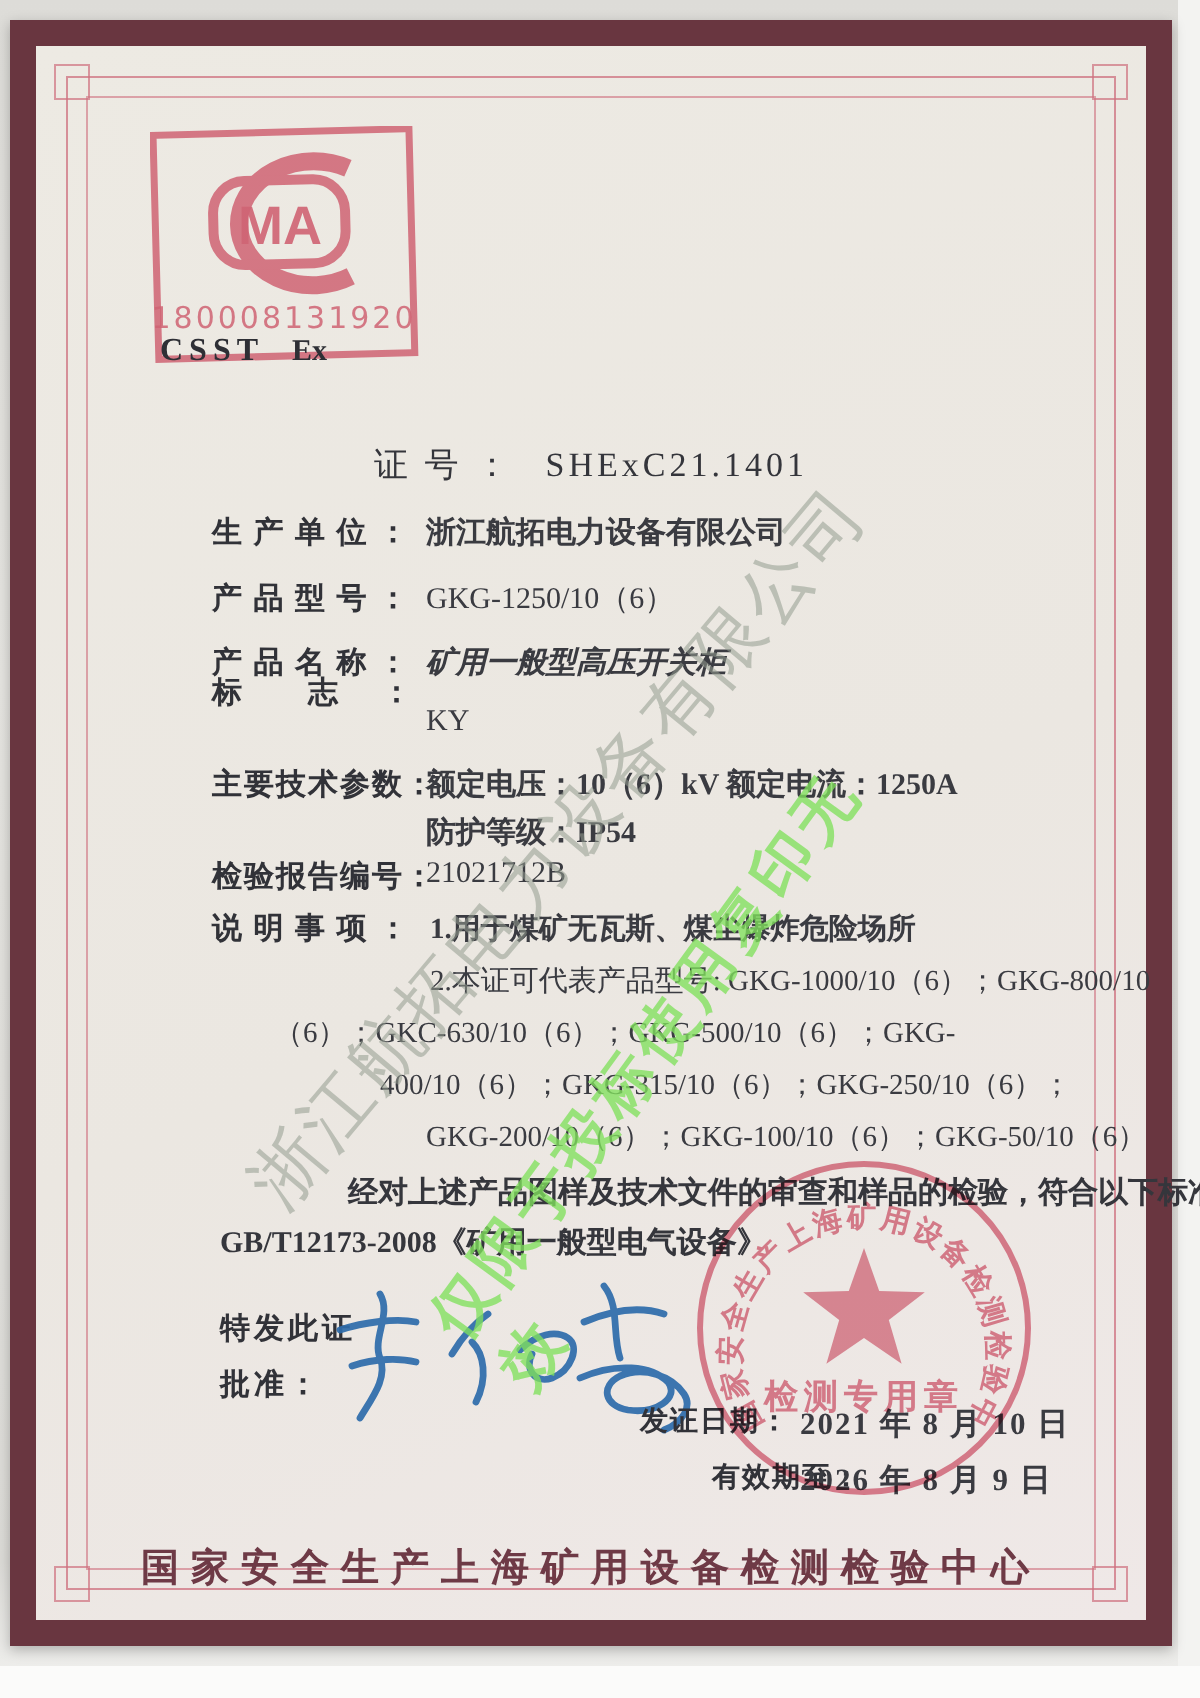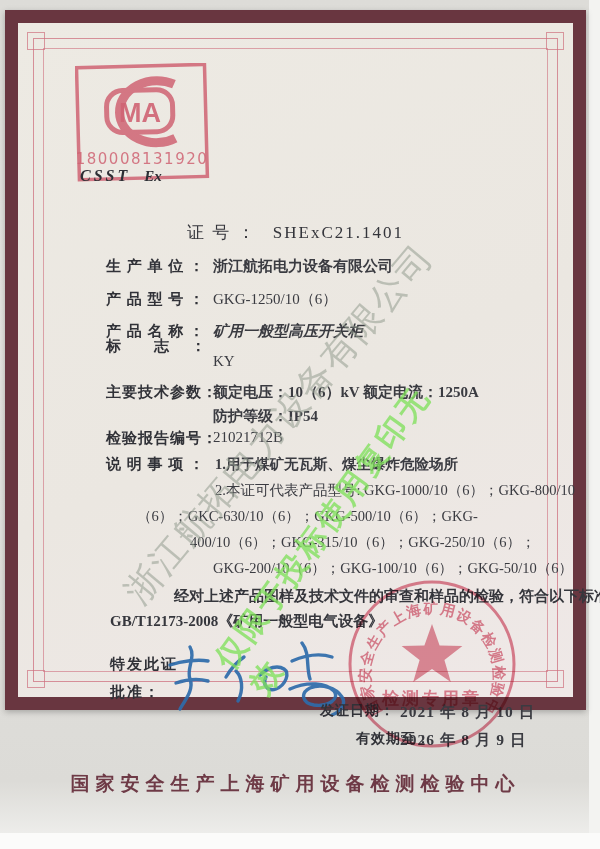--- a/index.html
+++ b/index.html
@@ -3,33 +3,33 @@
 <meta charset="utf-8">
 <style>
   html,body{margin:0;padding:0;background:#ffffff;}
   .photo{
     position:relative;width:600px;height:849px;overflow:hidden;
     background:linear-gradient(180deg,#dddcd8 0%,#e5e4e0 40%,#dcdbd7 92%,#f2f2f0 100%);
     font-family:"Liberation Serif","DejaVu Serif",serif;
   }
   .right-strip{position:absolute;top:0;right:0;width:11px;height:100%;background:#f3f3f1;}
   .bottom-strip{position:absolute;left:0;bottom:0;width:100%;height:16px;background:#fbfbfa;}
-  .cert{position:absolute;left:5px;top:10px;width:581px;height:700px;background:#693640;box-shadow:0 2px 6px rgba(0,0,0,.25);}
+  .cert{position:absolute;left:5px;top:10px;width:581px;height:813px;background:#693640;box-shadow:0 2px 6px rgba(0,0,0,.25);}
   .paper{position:absolute;left:13px;top:13px;right:13px;bottom:13px;
          background:linear-gradient(155deg,#edeae3 0%,#ebe7e1 55%,#efe8e7 100%);}
   .frame{position:absolute;border:1px solid rgba(206,112,127,.75);}
   .f1{inset:15px;}
   .f2{inset:25px;border-color:rgba(206,112,127,.6);}
   .corner{position:absolute;width:16px;height:16px;border:1px solid rgba(206,112,127,.7);background:transparent;}
   .c-tl{left:9px;top:9px;}  .c-tr{right:9px;top:9px;}
   .c-bl{left:9px;bottom:9px;} .c-br{right:9px;bottom:9px;}
   .abs{position:absolute;white-space:nowrap;}
   .lbl{font-weight:bold;font-size:15px;color:#313238;letter-spacing:1px;}
   .val{font-size:15px;color:#3a3b41;}
-  .title-row{display:flex;align-items:flex-end;font-style:italic;}
+  .title-row{display:flex;align-items:flex-end;}
   .csst{font-weight:bold;font-size:16px;letter-spacing:3px;color:#2e2f35;margin-bottom:6px;}
   .exm{font-weight:bold;font-size:15px;color:#2e2f35;margin:0 0 6px 14px;}
   .big-title{font-weight:bold;font-size:40px;letter-spacing:17px;color:#2b2c32;margin-left:10px;
              font-family:"Liberation Sans","DejaVu Sans",sans-serif;}
   .certno{font-size:17px;letter-spacing:2px;color:#34353b;}
   .note{font-size:14.5px;color:#3a3b41;}
   .concl{font-size:15px;color:#35363c;}
   .footer-line{font-weight:bold;font-size:19px;letter-spacing:6px;color:#6e3a46;
                font-family:"Liberation Sans","DejaVu Sans",sans-serif;}
   .wm{position:absolute;pointer-events:none;transform-origin:0 0;font-family:"Liberation Sans","DejaVu Sans",sans-serif;}

